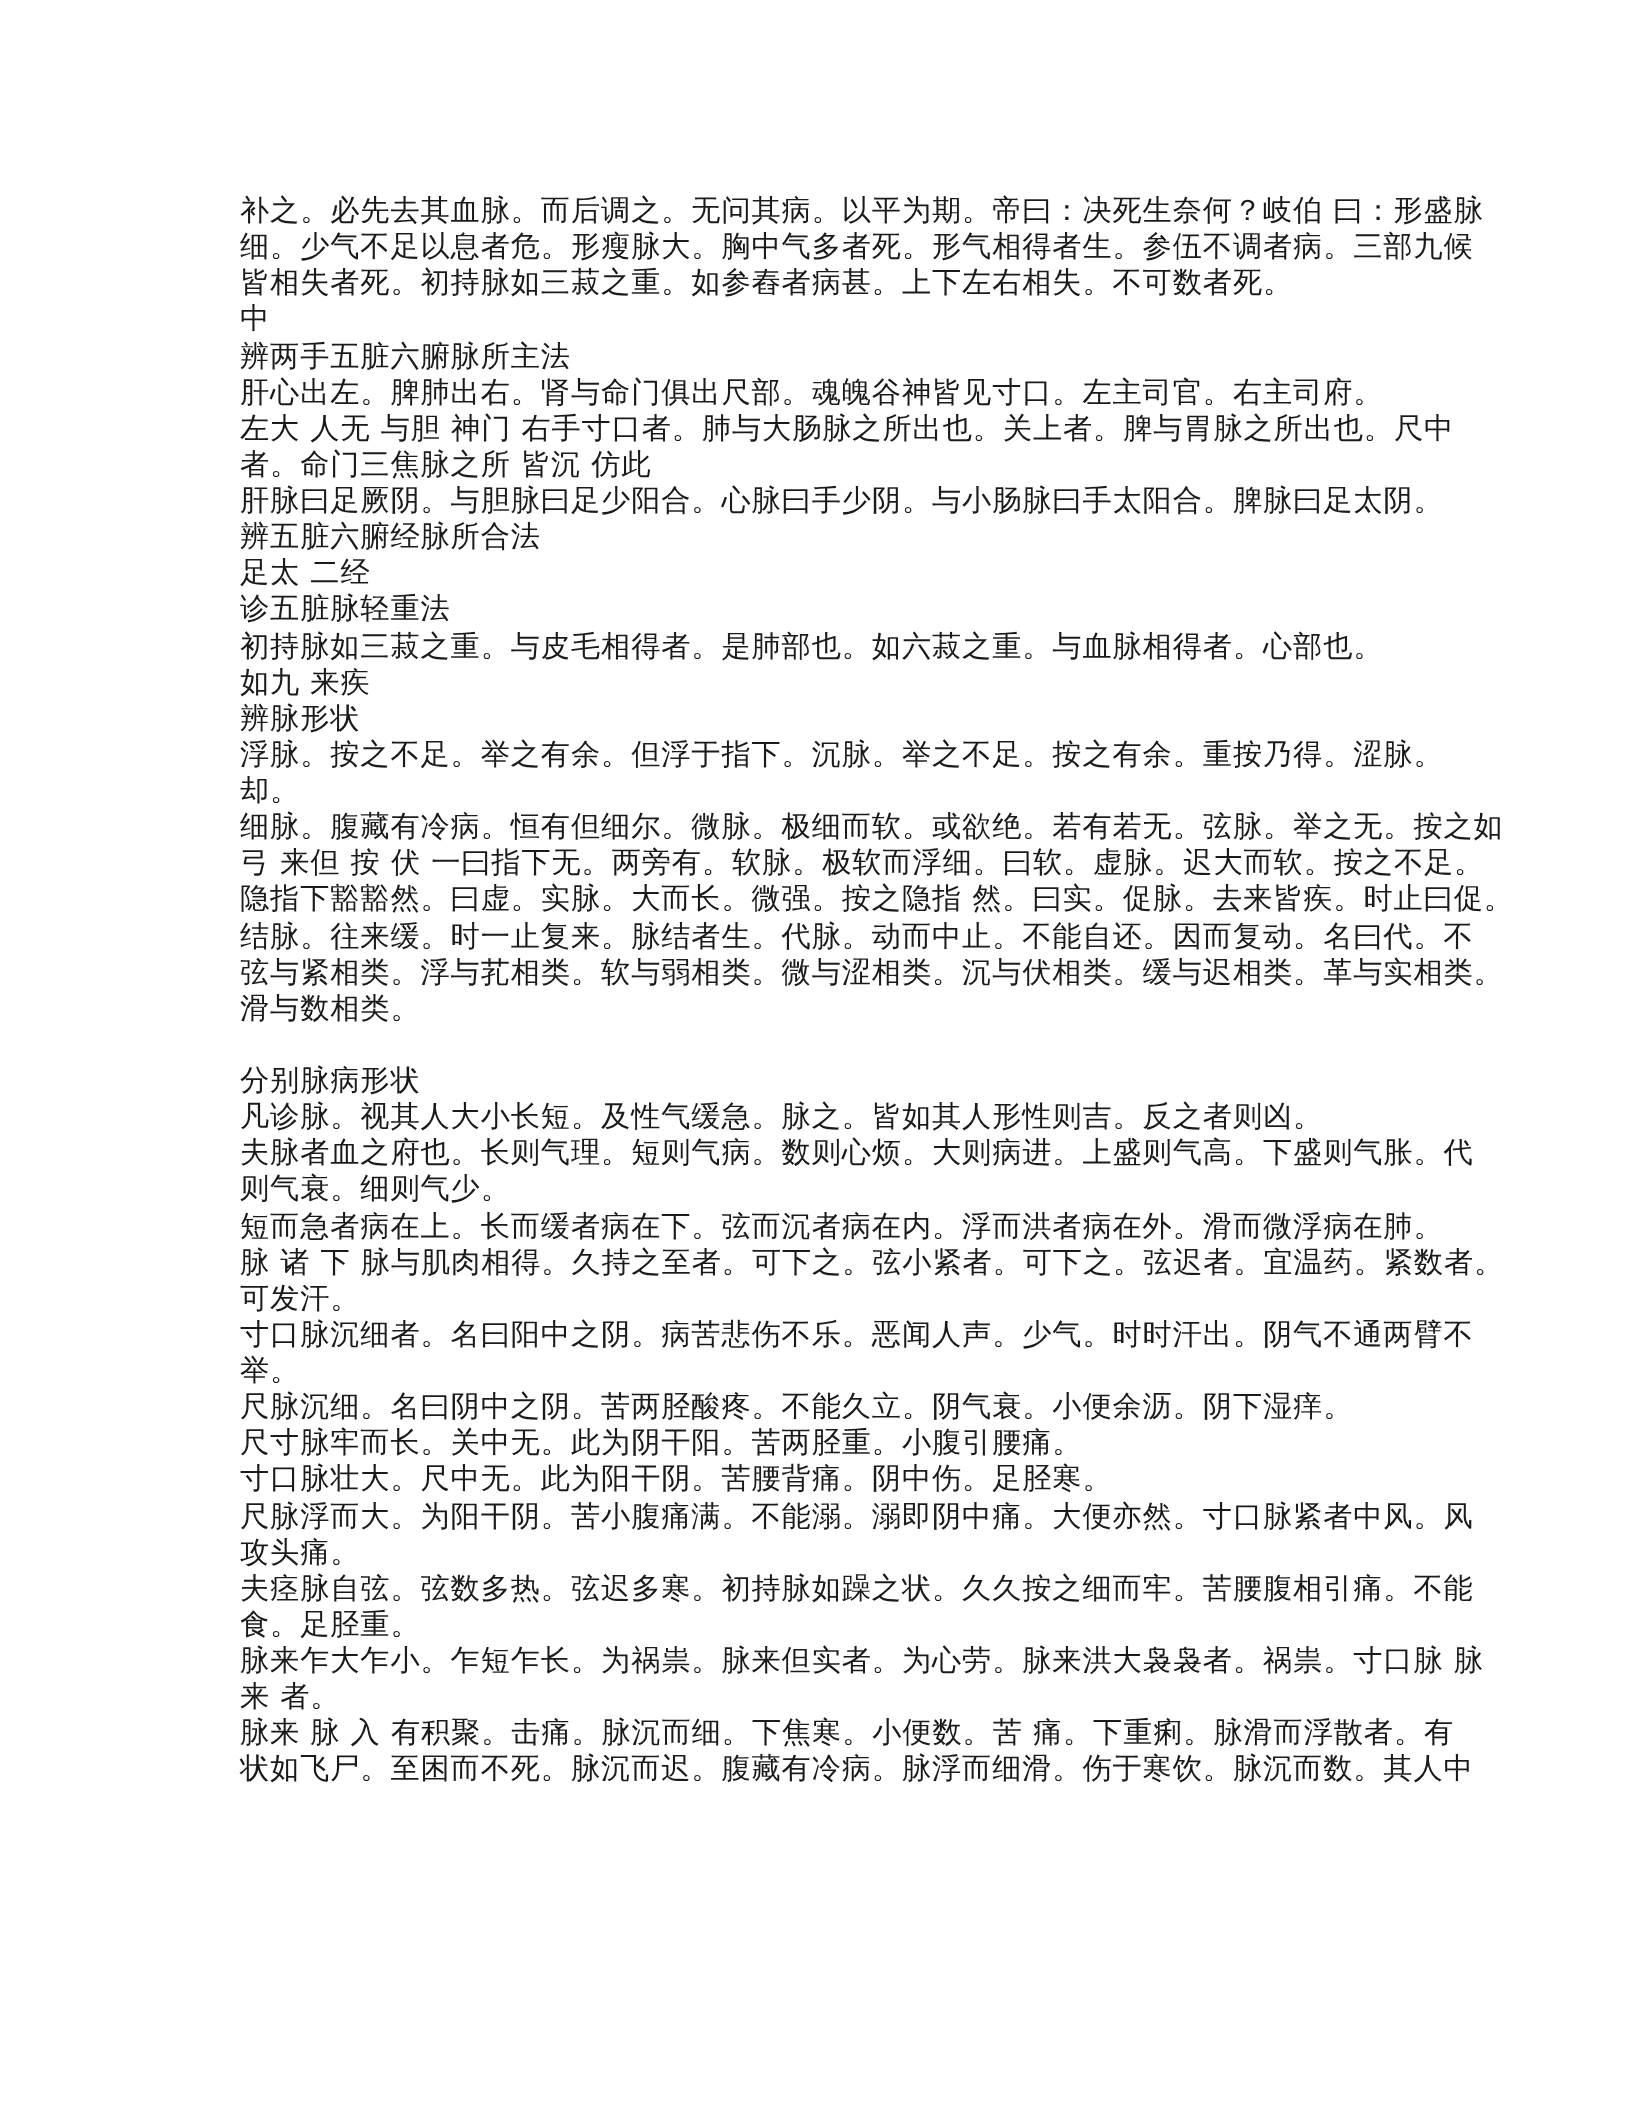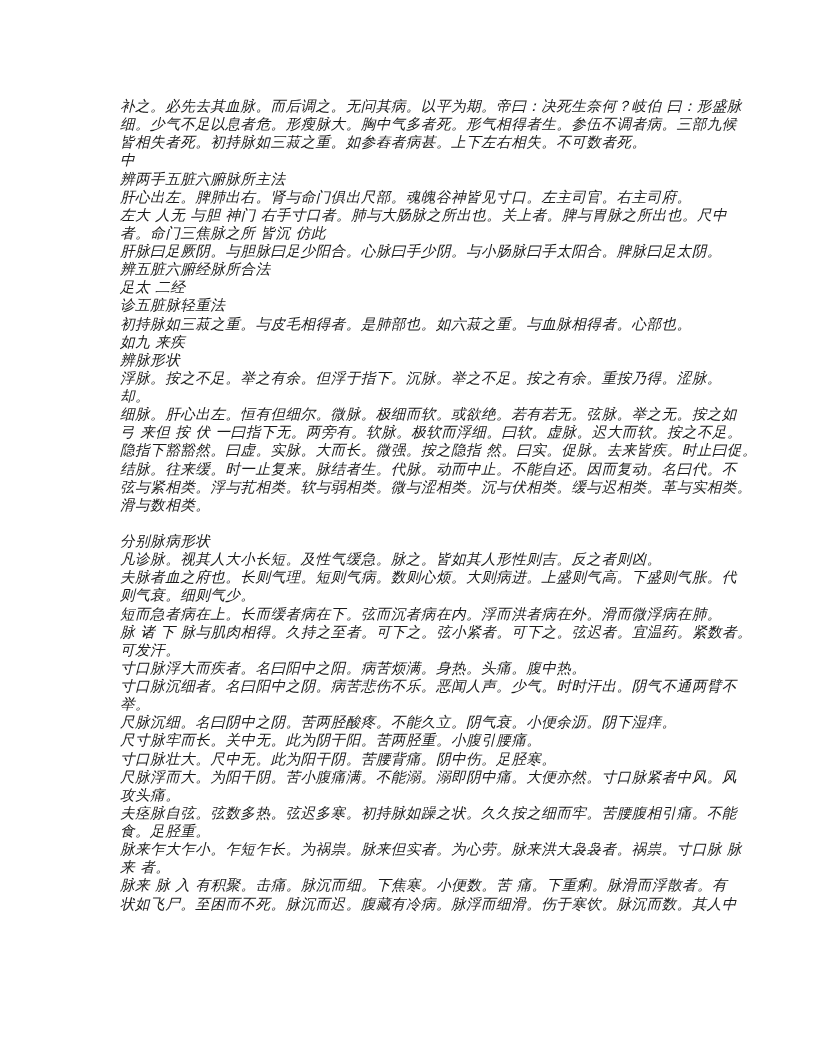--- a/index.html
+++ b/index.html
@@ -20,21 +20,20 @@
     left: 120px;
     top: 97px;
     width: 580px;
   }
   .line {
     font-size: 14.6px;
     line-height: 18.13px;
     height: 18.13px;
     white-space: pre;
     letter-spacing: 0.45px;
-    font-style: italic;
   }
   .blank { height: 18.13px; }
 </style>
 </head>
 <body>
 
 <div class="page">
   <div class="line">补之。必先去其血脉。而后调之。无问其病。以平为期。帝曰：决死生奈何？岐伯 曰：形盛脉</div>
   <div class="line">细。少气不足以息者危。形瘦脉大。胸中气多者死。形气相得者生。参伍不调者病。三部九候</div>
   <div class="line">皆相失者死。初持脉如三菽之重。如参舂者病甚。上下左右相失。不可数者死。</div>
@@ -45,35 +44,34 @@
   <div class="line">者。命门三焦脉之所 皆沉 仿此</div>
   <div class="line">肝脉曰足厥阴。与胆脉曰足少阳合。心脉曰手少阴。与小肠脉曰手太阳合。脾脉曰足太阴。</div>
   <div class="line">辨五脏六腑经脉所合法</div>
   <div class="line">足太 二经</div>
   <div class="line">诊五脏脉轻重法</div>
   <div class="line">初持脉如三菽之重。与皮毛相得者。是肺部也。如六菽之重。与血脉相得者。心部也。</div>
   <div class="line">如九 来疾</div>
   <div class="line">辨脉形状</div>
   <div class="line">浮脉。按之不足。举之有余。但浮于指下。沉脉。举之不足。按之有余。重按乃得。涩脉。</div>
   <div class="line">却。</div>
-  <div class="line">细脉。肝心出左。恒有但细尔。微脉。极细而软。或欲绝。若有若无。弦脉。举之无。按之如</div>
+  <div class="line">细脉。腹藏有冷病。恒有但细尔。微脉。极细而软。或欲绝。若有若无。弦脉。举之无。按之如</div>
   <div class="line">弓 来但 按 伏 一曰指下无。两旁有。软脉。极软而浮细。曰软。虚脉。迟大而软。按之不足。</div>
   <div class="line">隐指下豁豁然。曰虚。实脉。大而长。微强。按之隐指 然。曰实。促脉。去来皆疾。时止曰促。</div>
   <div class="line">结脉。往来缓。时一止复来。脉结者生。代脉。动而中止。不能自还。因而复动。名曰代。不</div>
   <div class="line">弦与紧相类。浮与芤相类。软与弱相类。微与涩相类。沉与伏相类。缓与迟相类。革与实相类。</div>
   <div class="line">滑与数相类。</div>
   <div class="line blank"></div>
   <div class="line">分别脉病形状</div>
   <div class="line">凡诊脉。视其人大小长短。及性气缓急。脉之。皆如其人形性则吉。反之者则凶。</div>
   <div class="line">夫脉者血之府也。长则气理。短则气病。数则心烦。大则病进。上盛则气高。下盛则气胀。代</div>
   <div class="line">则气衰。细则气少。</div>
   <div class="line">短而急者病在上。长而缓者病在下。弦而沉者病在内。浮而洪者病在外。滑而微浮病在肺。</div>
   <div class="line">脉 诸 下 脉与肌肉相得。久持之至者。可下之。弦小紧者。可下之。弦迟者。宜温药。紧数者。</div>
   <div class="line">可发汗。</div>
-  <div class="line">寸口脉浮大而疾者。名曰阳中之阳。病苦烦满。身热。头痛。腹中热。</div>
   <div class="line">寸口脉沉细者。名曰阳中之阴。病苦悲伤不乐。恶闻人声。少气。时时汗出。阴气不通两臂不</div>
   <div class="line">举。</div>
   <div class="line">尺脉沉细。名曰阴中之阴。苦两胫酸疼。不能久立。阴气衰。小便余沥。阴下湿痒。</div>
   <div class="line">尺寸脉牢而长。关中无。此为阴干阳。苦两胫重。小腹引腰痛。</div>
   <div class="line">寸口脉壮大。尺中无。此为阳干阴。苦腰背痛。阴中伤。足胫寒。</div>
   <div class="line">尺脉浮而大。为阳干阴。苦小腹痛满。不能溺。溺即阴中痛。大便亦然。寸口脉紧者中风。风</div>
   <div class="line">攻头痛。</div>
   <div class="line">夫痉脉自弦。弦数多热。弦迟多寒。初持脉如躁之状。久久按之细而牢。苦腰腹相引痛。不能</div>
   <div class="line">食。足胫重。</div>
   <div class="line">脉来乍大乍小。乍短乍长。为祸祟。脉来但实者。为心劳。脉来洪大袅袅者。祸祟。寸口脉 脉</div>

